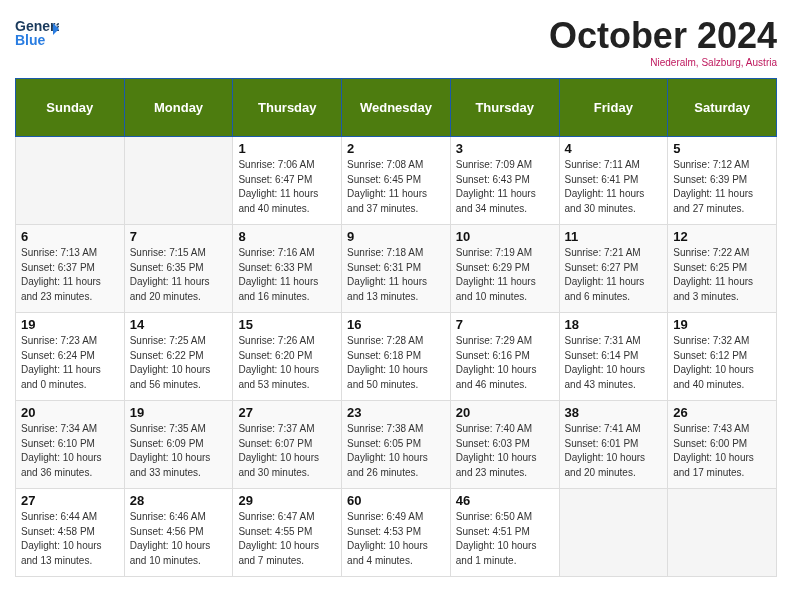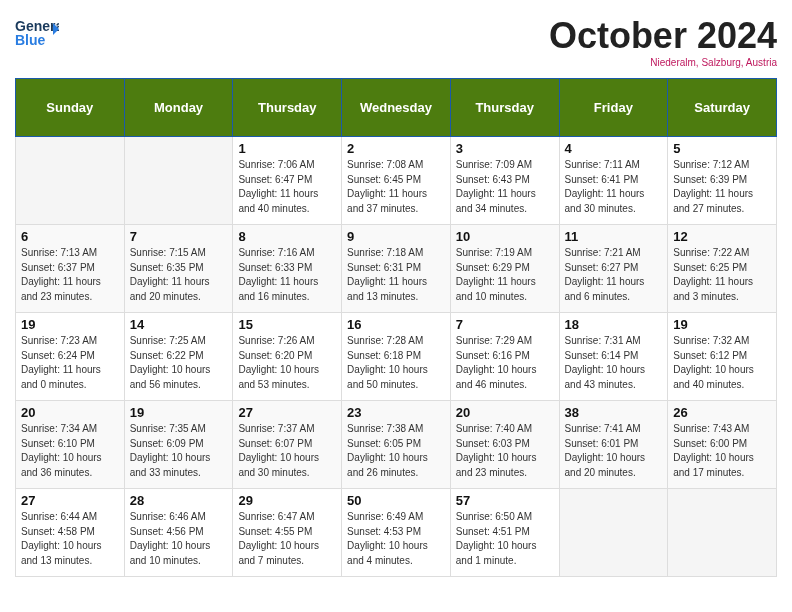--- a/index.html
+++ b/index.html
@@ -230,24 +230,24 @@
         </td>
         <td>
           <span class="day-num">28</span>
           <div class="day-detail">Sunrise: 6:46 AM<br>Sunset: 4:56 PM<br>Daylight: 10 hours and 10 minutes.</div>
         </td>
         <td>
           <span class="day-num">29</span>
           <div class="day-detail">Sunrise: 6:47 AM<br>Sunset: 4:55 PM<br>Daylight: 10 hours and 7 minutes.</div>
         </td>
         <td>
-          <span class="day-num">50</span>
+          <span class="day-num">60</span>
           <div class="day-detail">Sunrise: 6:49 AM<br>Sunset: 4:53 PM<br>Daylight: 10 hours and 4 minutes.</div>
         </td>
         <td>
-          <span class="day-num">57</span>
+          <span class="day-num">46</span>
           <div class="day-detail">Sunrise: 6:50 AM<br>Sunset: 4:51 PM<br>Daylight: 10 hours and 1 minute.</div>
         </td>
         <td class="empty-cell"></td>
         <td class="empty-cell"></td>
       </tr>
     </tbody>
 </table>
 
 </body></html>

